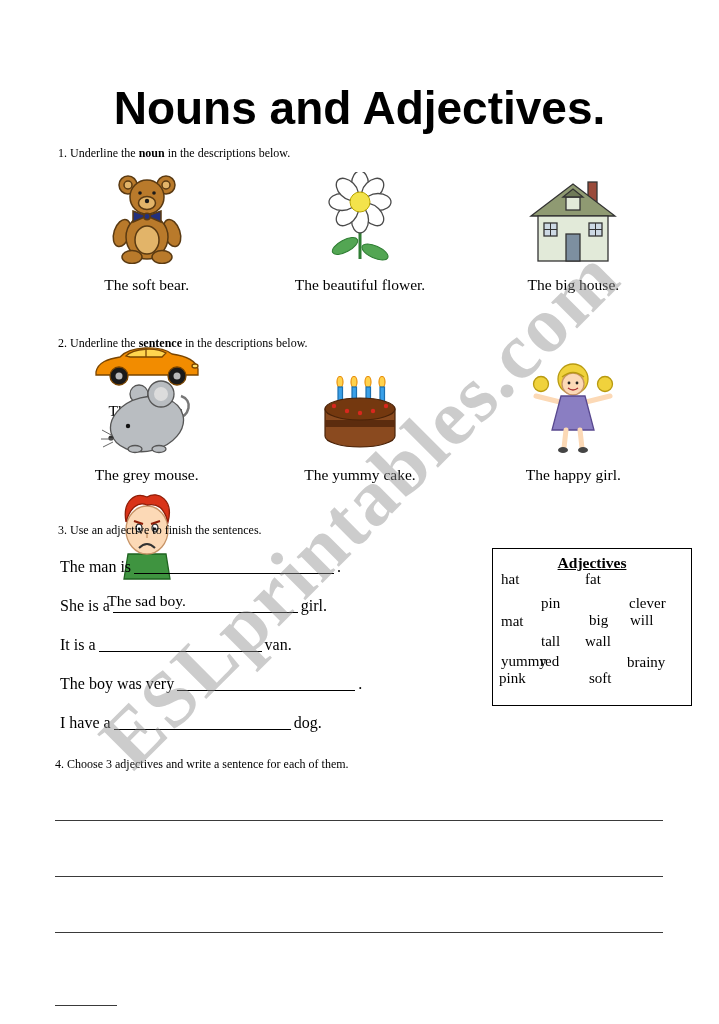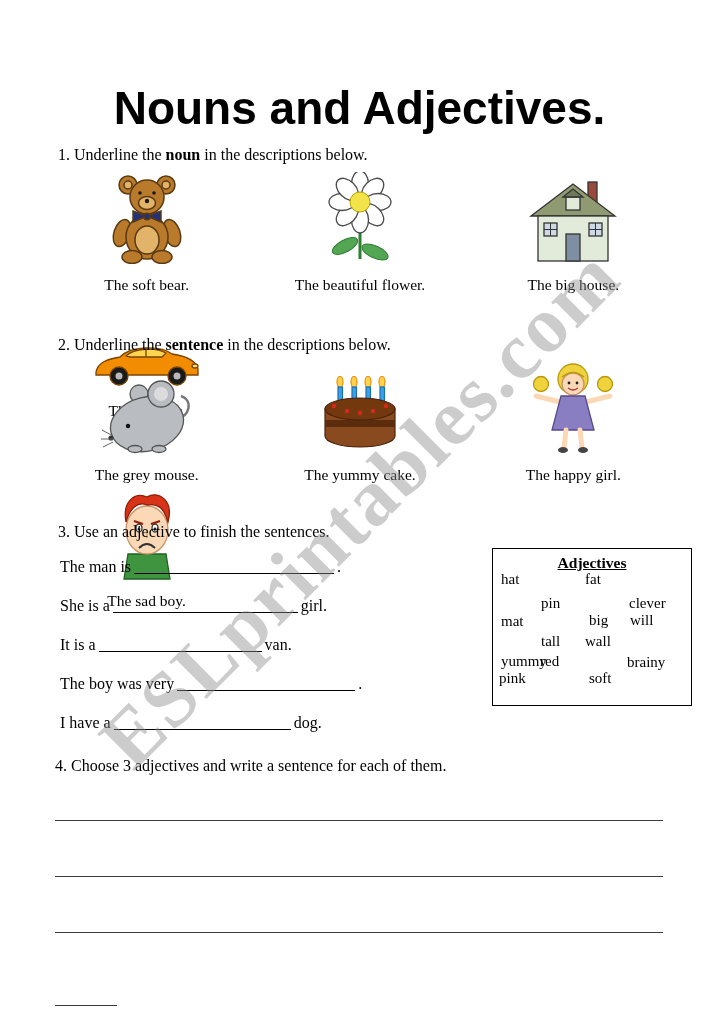--- a/index.html
+++ b/index.html
@@ -4,21 +4,21 @@
 <style>
   html,body{margin:0;padding:0;background:#ffffff;}
   .page{
     position:relative;width:719px;height:1024px;background:#fff;overflow:hidden;
     font-family:"Liberation Serif",serif;color:#000;
   }
   .title{
     position:absolute;top:50px;left:0;width:100%;text-align:center;
     font-family:"Liberation Sans",sans-serif;font-weight:bold;font-size:46px;
   }
-  .prompt{position:absolute;left:58px;font-size:16px;}
+  .prompt{position:absolute;left:58px;font-size:12px;}
   .fig-row{
     position:absolute;left:40px;width:640px;
     display:grid;grid-template-columns:repeat(3,1fr);justify-items:center;
   }
   .figure{display:flex;flex-direction:column;align-items:center;margin:0;}
   .art{height:96px;display:flex;align-items:flex-end;justify-content:center;}
   .caption{margin-top:12px;font-size:15.5px;text-align:center;}
   .sentence{position:absolute;left:60px;font-size:16px;}
   .blank{display:inline-block;border-bottom:1px solid #000;height:12px;vertical-align:-2px;margin:0 3px;}
   .adj-box{

